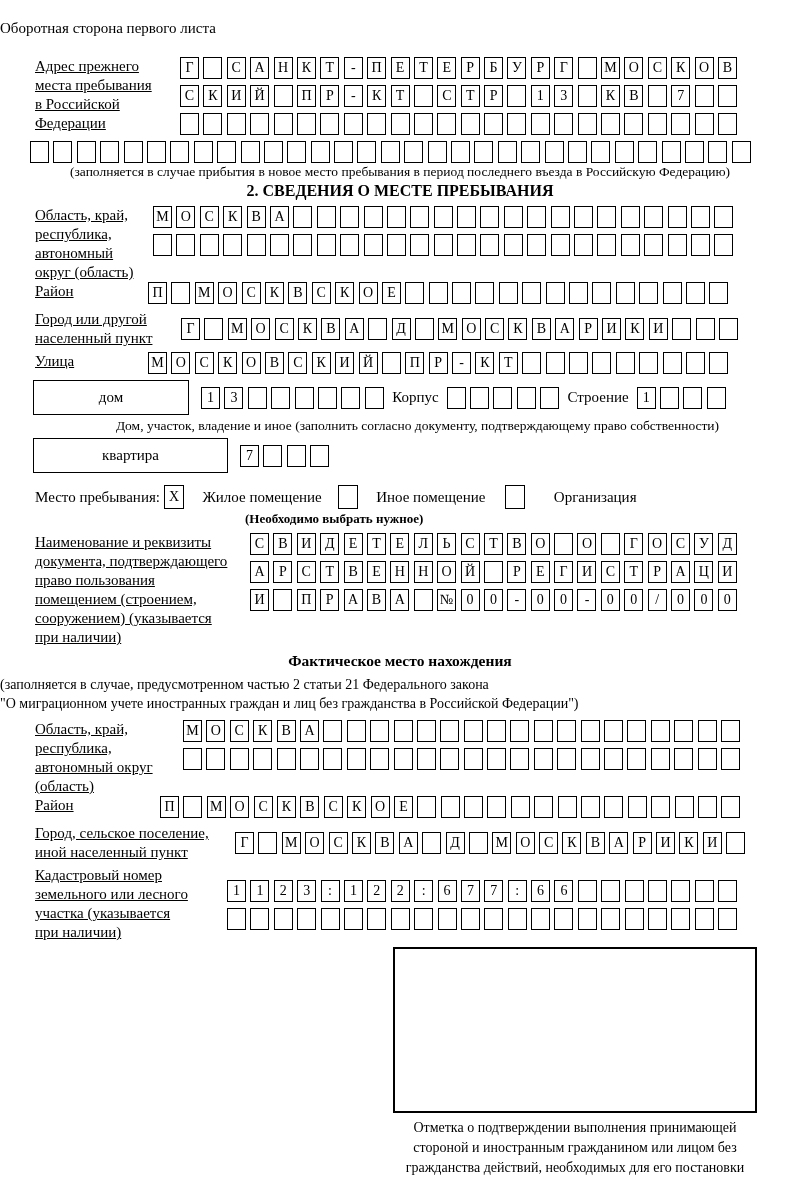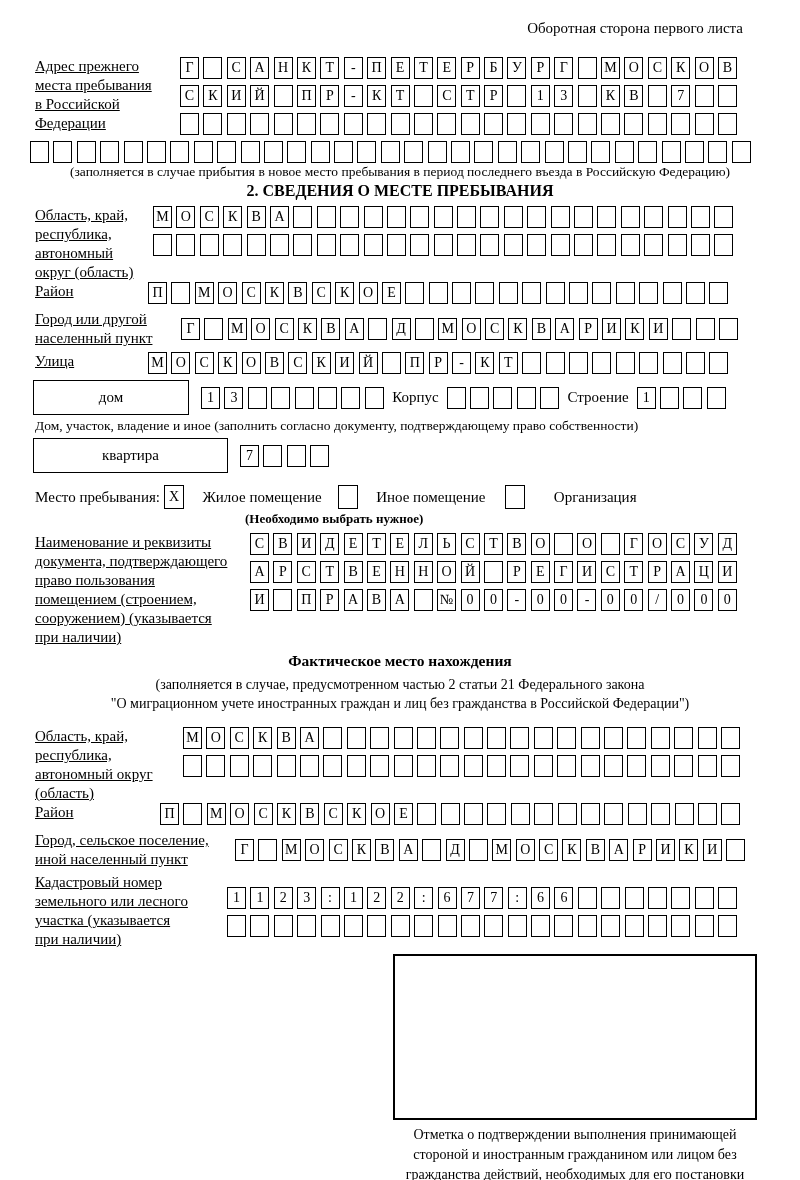--- a/index.html
+++ b/index.html
@@ -1,46 +1,46 @@
 <!DOCTYPE html>
 <html><head>
 <meta charset="utf-8">
 <style>
   html,body{margin:0;padding:0;background:#fff;}
   .page{position:relative;width:800px;height:1180px;background:#fff;color:#000;
         font-family:"Liberation Serif","DejaVu Serif",serif;overflow:hidden;}
-  .corner{padding:20px 57px 0 0;text-align:right;font-size:15px;}
+  .corner{padding:20px 57px 0 0;font-size:15px;}
   .block{display:flex;align-items:flex-start;margin-left:35px;}
   .block.vcenter{align-items:center;}
   .label{font-size:15px;line-height:19px;flex:0 0 auto;text-decoration:underline;}
   .w145{width:145px}.w118{width:118px}.w113{width:113px}.w146{width:146px}
   .w215{width:215px}.w148{width:148px}.w125{width:125px}.w200{width:200px}.w192{width:192px}
   .rows{flex:0 0 auto;}
   .cells{display:flex;margin-bottom:6px;}
   .cell{flex:0 0 auto;width:19px;height:22px;border:1.6px solid #000;box-sizing:border-box;
         margin-right:4.4px;display:inline-flex;align-items:center;justify-content:center;
         font-size:14px;line-height:1;}
   .mt20{margin-top:20px;}
   .row4{margin-left:30px;margin-bottom:1px;}
   .note{font-size:13.5px;text-align:center;margin-bottom:2px;}
   .h2{font-size:16px;font-weight:bold;text-align:center;margin:2px 0 6px;}
   .inline{display:flex;align-items:center;margin-left:33px;margin-bottom:3px;}
   .inline .cells{margin-bottom:0;}
   .widebox{height:35px;border:1.6px solid #000;box-sizing:border-box;display:flex;
            align-items:center;justify-content:center;font-size:15px;margin-right:12px;flex:0 0 auto;}
   .wb156{width:156px}.wb195{width:195px}
   .inlinelabel{font-size:15px;margin:0 8px 0 4px;white-space:nowrap;}
-  .caption{font-size:13.5px;margin:0 0 4px 35px;}
+  .caption{font-size:13.5px;margin:0 0 4px 35px;text-align:center;}
   .stay{margin-left:35px;margin-top:12px;margin-bottom:2px;display:flex;align-items:center;}
   .stay .cell{width:20px;height:24px;}
   .stay .lbl{font-size:15px;white-space:nowrap;}
   .sp4{margin-left:4px}.sp14{margin-left:14px}.sp16{margin-left:16px}.sp20{margin-left:20px}.sp24{margin-left:24px}
   .hint{font-size:13px;margin:0 0 6px 245px;font-weight:bold;}
   .h3{font-size:15.5px;font-weight:bold;text-align:center;margin:5px 0 5px;}
-  .center-note{font-size:14px;text-align:center;line-height:19px;margin-bottom:14px;}
+  .center-note{font-size:14px;line-height:19px;margin-bottom:7px;}
   .pad-top14{padding-top:14px;}
   .mb4{margin-bottom:4px;}
   .stamp-wrap{margin-left:375px;width:400px;margin-top:5px;}
   .stamp-box{width:364px;height:166px;border:2px solid #000;box-sizing:border-box;margin-left:18px;}
   .stamp-caption{font-size:14px;line-height:20px;text-align:center;margin-top:5px;}
 </style>
 </head>
 <body>
 
 <div class="page">

